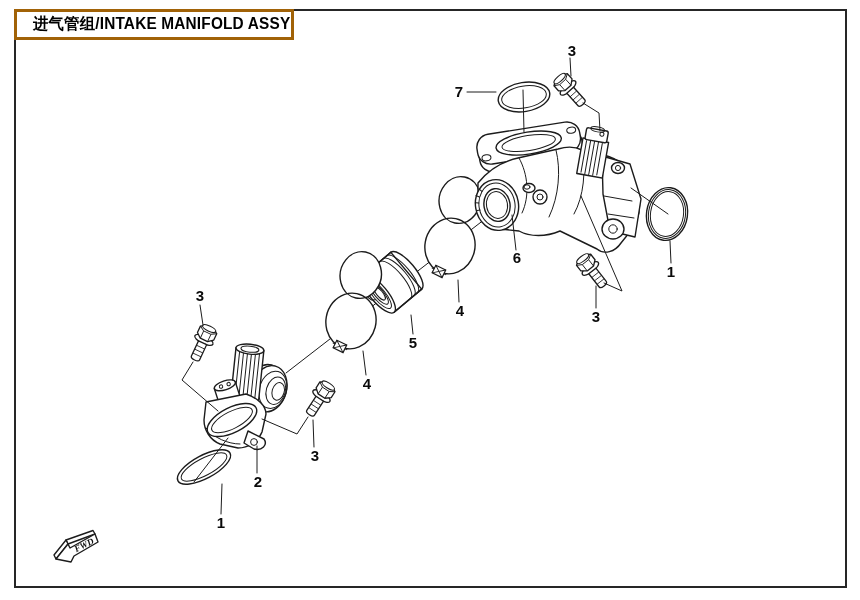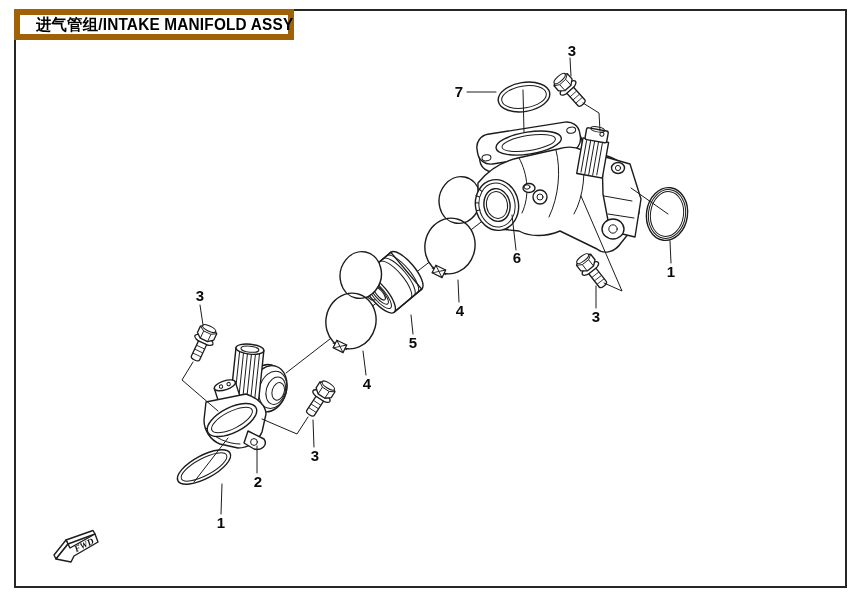--- a/index.html
+++ b/index.html
@@ -6,22 +6,22 @@
   body {
     width:860px; height:600px; position:relative; background:#fff;
     font-family:"Liberation Sans", sans-serif; overflow:hidden;
   }
   .frame {
     position:absolute; left:14px; top:9px; width:833px; height:579px;
     border:2px solid #262626; box-sizing:border-box; background:#fff;
   }
   .title-box {
     position:absolute; left:14px; top:9px; width:280px; height:31px;
-    border:6px solid #a16207; box-sizing:border-box; background:#fff;
-    display:flex; padding-left:16px; z-index:5;
+    border:3px solid #a16207; box-sizing:border-box; background:#fff;
+    display:flex; align-items:center; padding-left:16px; z-index:5;
   }
   .title-text {
     font-weight:bold; font-size:16px; color:#000; white-space:nowrap;
     transform:scaleX(0.96); transform-origin:left center; letter-spacing:0.2px;
   }
   svg.art { position:absolute; left:0; top:0; z-index:3; }
   .ln  { fill:none; stroke:#1c1c1c; stroke-width:1.4; stroke-linecap:round; stroke-linejoin:round; }
   .fw  { fill:#ffffff; stroke:#1c1c1c; stroke-width:1.4; stroke-linejoin:round; }
   .thin{ fill:none; stroke:#1c1c1c; stroke-width:1; stroke-linecap:round; }
   .callout { fill:none; stroke:#1c1c1c; stroke-width:1; stroke-linecap:round; stroke-linejoin:round; }

